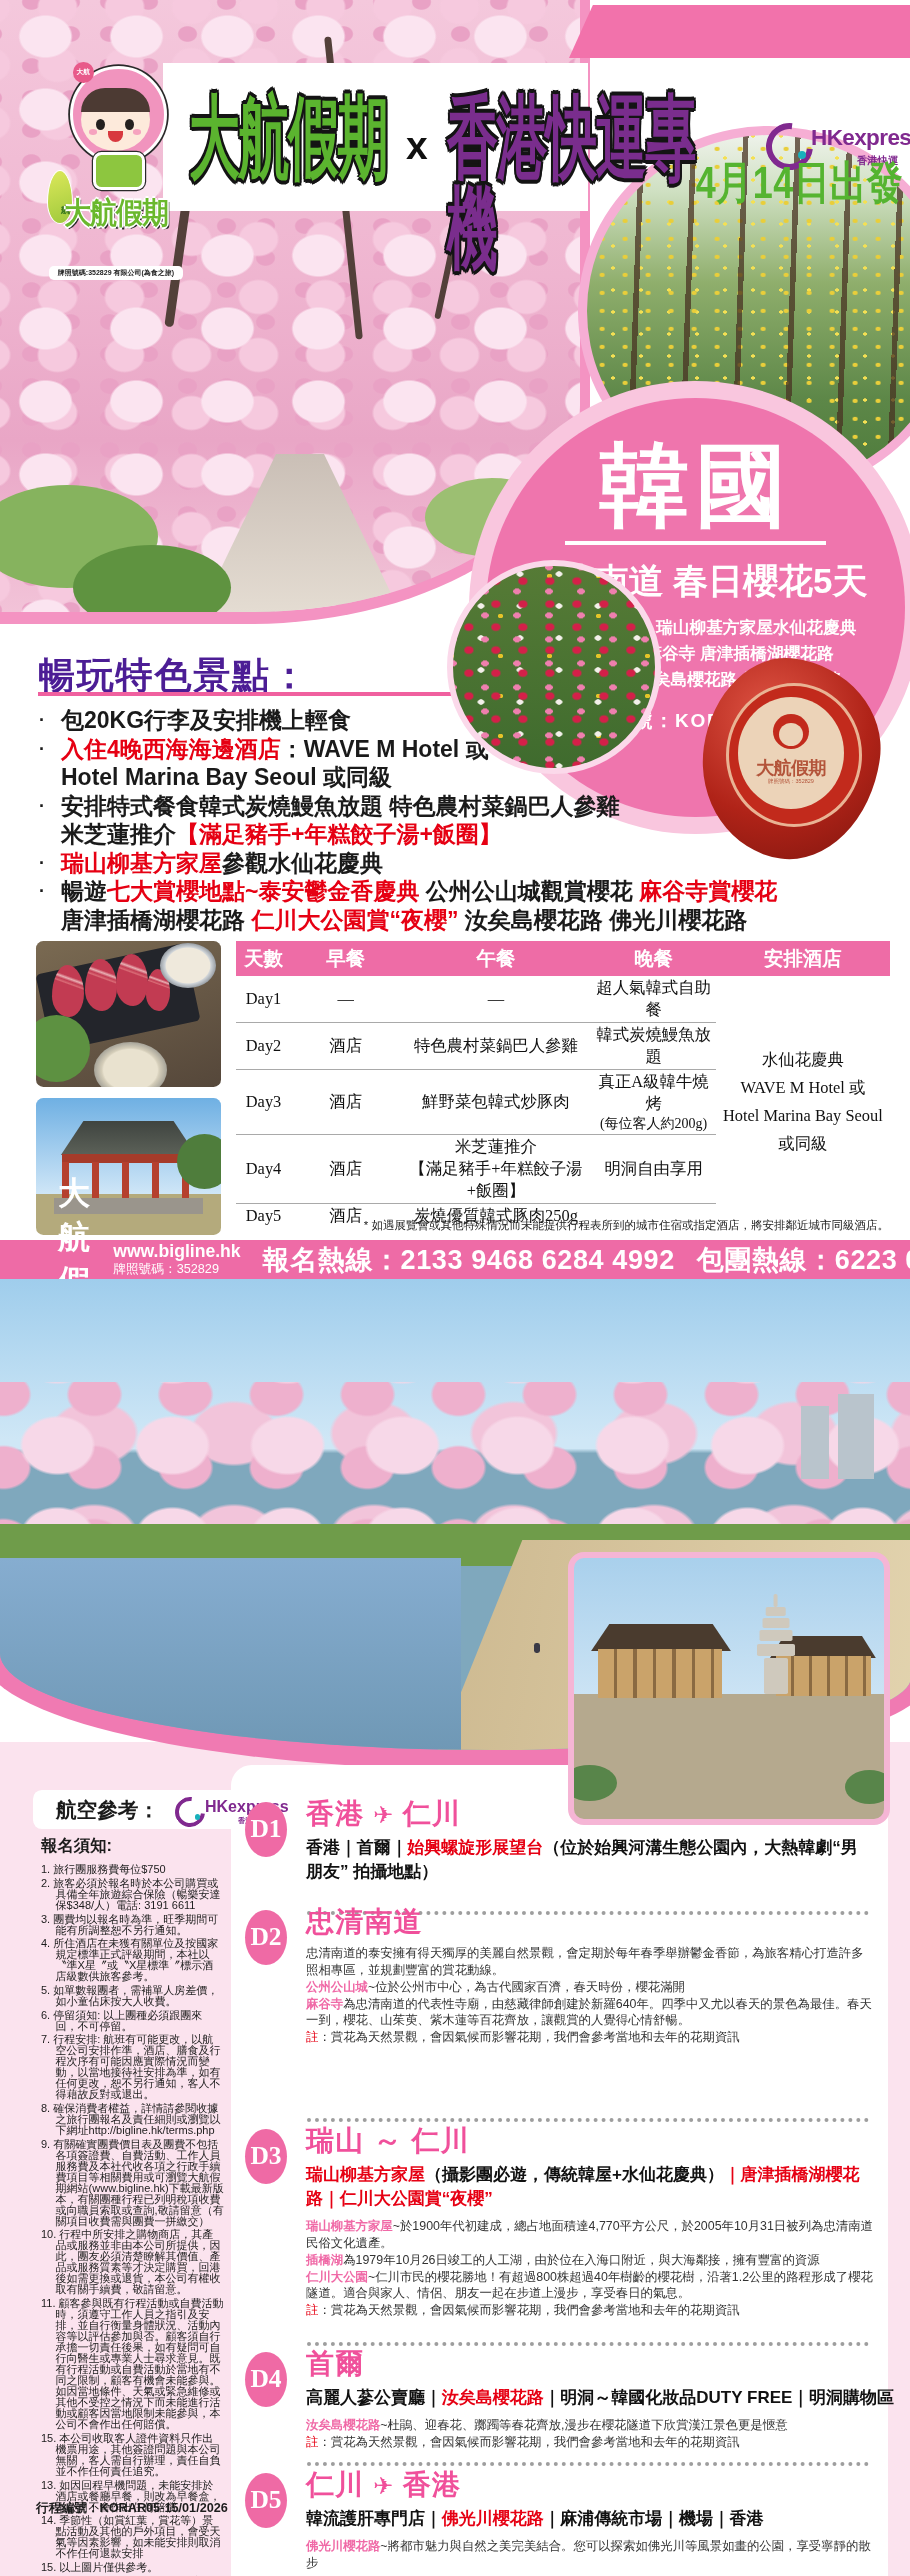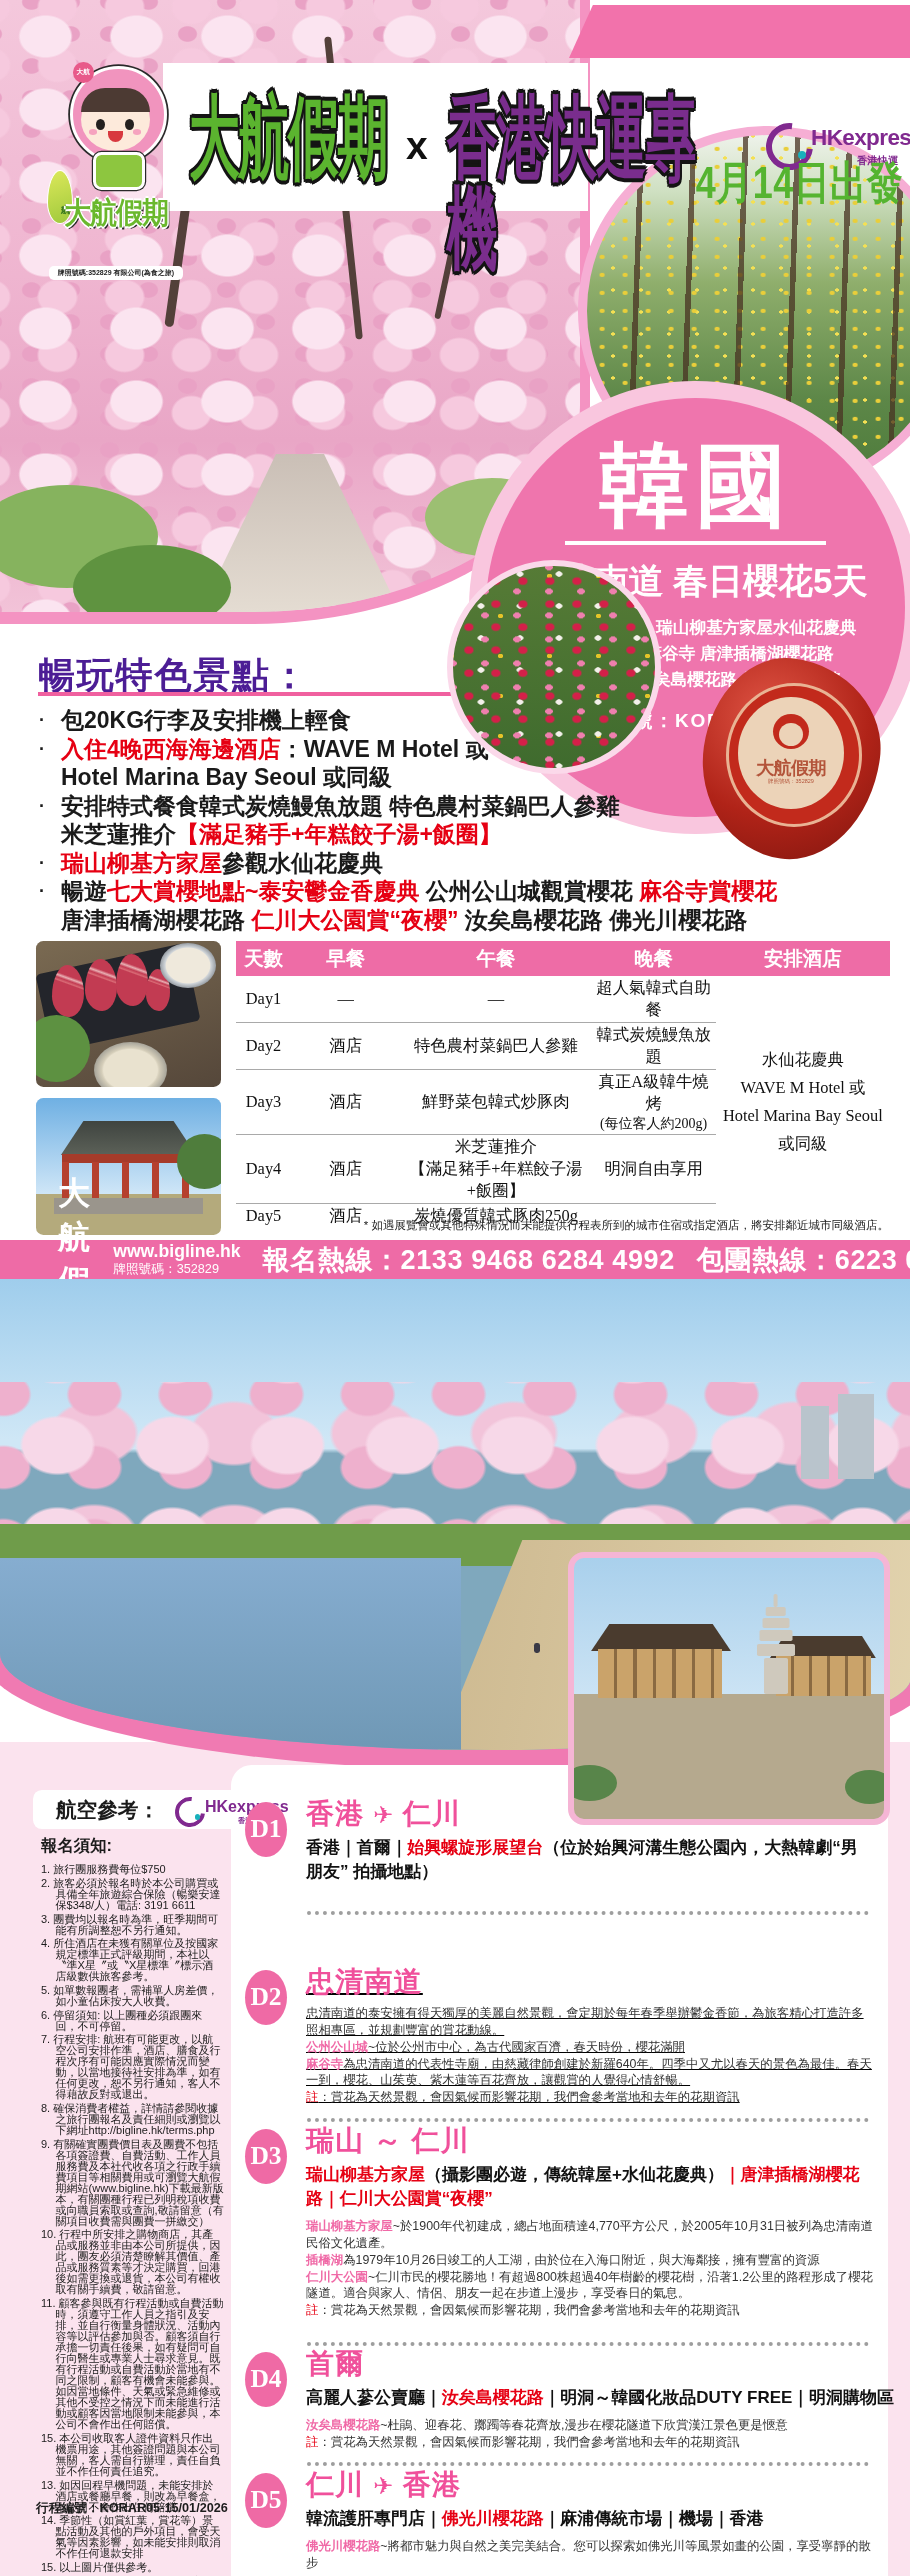--- a/index.html
+++ b/index.html
@@ -441,21 +441,21 @@
     <div class="doval">
         <span>D1</span>
       </div>
     <div class="dbody">
       <h3 class="dtitle"><span>香港</span><span class="plane">✈</span><span>仁川</span></h3>
       <div class="dsub"><span>香港｜首爾｜</span><span class="red">始興螺旋形展望台</span><span>（位於始興河溝生態公園內，大熱韓劇“男朋友” 拍攝地點）</span></div>
     </div>
   </div>
   <div class="abs dsep" style="top:1911px;"></div>
 
-  <div class="abs dsec" style="top:1966px;text-decoration:underline;">
+  <div class="abs dsec" style="top:1906px;">
     <div class="doval">
         <span>D2</span>
       </div>
     <div class="dbody">
       <h3 class="dtitle">忠清南道</h3>
       <div class="dtext">
         <div>忠清南道的泰安擁有得天獨厚的美麗自然景觀，會定期於每年春季舉辦鬱金香節，為旅客精心打造許多照相專區，並規劃豐富的賞花動線。</div>
         <div><span class="pinkhl">公州公山城</span><span>~位於公州市中心，為古代國家百濟，春天時份，櫻花滿開</span></div>
         <div><span class="pinkhl">麻谷寺</span><span>為忠清南道的代表性寺廟，由慈藏律師創建於新羅640年。四季中又尤以春天的景色為最佳。春天一到，櫻花、山茱萸、紫木蓮等百花齊放，讓觀賞的人覺得心情舒暢。</span></div>
         <div><span class="red">註</span><span>：賞花為天然景觀，會因氣候而影響花期，我們會參考當地和去年的花期資訊</span></div>

